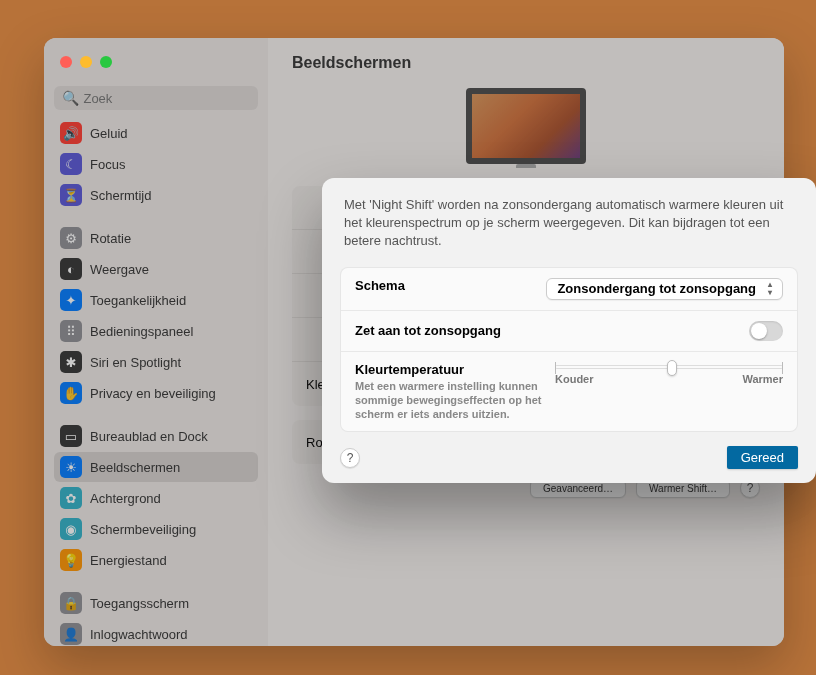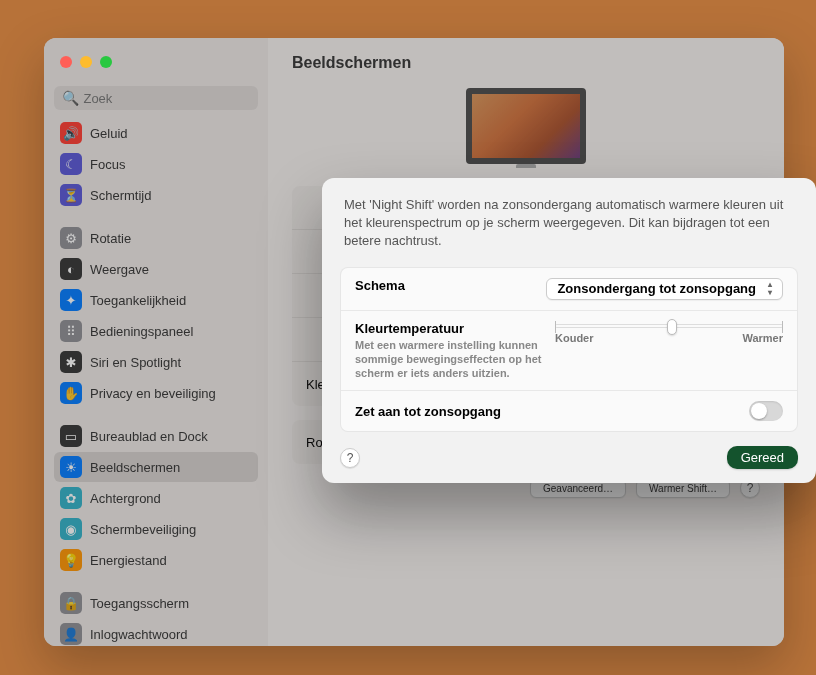--- a/index.html
+++ b/index.html
@@ -76,21 +76,21 @@
     .toggle2::after { content:''; position:absolute; width:16px; height:16px; background:white; border-radius:50%; top:2px; left:2px; box-shadow:0 1px 2px rgba(0,0,0,.3);}
     
     .temp-slider-wrap { width: 100%; }
     .temp-slider-track { height: 4px; background: linear-gradient(90deg, transparent, transparent); border-top: 1px solid #ddd; border-bottom: 1px solid #ddd; position: relative; margin: 3px 0; border-radius: 2px;}
     .temp-slider-track::before { content:''; position:absolute; left:0; top:-4px; width:1px; height:12px; background:#bbb;}
     .temp-slider-track::after  { content:''; position:absolute; right:0; top:-4px; width:1px; height:12px; background:#bbb;}
     .temp-thumb { position:absolute; left:49%; top:-6px; width:10px; height:16px; background:white; border:1px solid #bbb; border-radius:5px; box-shadow:0 1px 2px rgba(0,0,0,.15);}
     .temp-labels { display:flex; justify-content: space-between; font-size: 11px; color:#777; margin-top: 4px;}
     
     .sheet-footer { display:flex; justify-content: space-between; align-items: center; padding: 14px 18px 0;}
-    .btn-blue { background: #14532d; color: white; border: none; border-radius: 10px; padding: 4px 14px; font-size: 13px; font-weight: 500; box-shadow: 0 1px 2px rgba(0,0,0,.15);}
+    .btn-blue { background: #0369a1; color: white; border: none; border-radius: 2px; padding: 4px 14px; font-size: 13px; font-weight: 500; box-shadow: 0 1px 2px rgba(0,0,0,.15);}
     .help-circle-sheet { width: 20px; height: 20px; border-radius: 50%; background: white; border: 1px solid #ccc; display:flex;align-items:center;justify-content:center;font-size:12px;color:#555;box-shadow:0 1px 1px rgba(0,0,0,.1);}
     
     .ic-red{background:#ff3b30}.ic-purple{background:#5856d6}.ic-gray{background:#8e8e93}.ic-blue{background:#007aff}.ic-black{background:#333}.ic-orange{background:#ff9500}.ic-dteal{background:#30b0c7}
   </style>
 </head>
 <body>
 
 <div class="window">
   <div class="titlebar-dots">
     <div class="dot red"></div>
@@ -236,45 +236,45 @@
           <div class="popup-select">
             <span>Zonsondergang tot zonsopgang</span>
             <span class="arrows">
                 <span>▴</span>
                 <span>▾</span>
               </span>
           </div>
         </div>
       </div>
 
+      <div class="sheet-row" style="align-items:center">
+        <div class="left">Zet aan tot zonsopgang</div>
+        <div class="right">
+          <div class="toggle2"></div>
+        </div>
+      </div>
+
       <div class="sheet-row">
         <div class="left">
           <div>Kleurtemperatuur</div>
           <div class="sub">Met een warmere instelling kunnen sommige bewegingseffecten op het scherm er iets anders uitzien.</div>
         </div>
         <div class="right" style="align-items:stretch">
           <div class="temp-slider-wrap">
             <div class="temp-slider-track">
                 <div class="temp-thumb"></div>
               </div>
             <div class="temp-labels">
               <span>Kouder</span>
               <span>Warmer</span>
             </div>
           </div>
         </div>
       </div>
 
-      <div class="sheet-row" style="align-items:center">
-        <div class="left">Zet aan tot zonsopgang</div>
-        <div class="right">
-          <div class="toggle2"></div>
-        </div>
-      </div>
-
     </div>
 
     <div class="sheet-footer">
       <div class="help-circle-sheet">?</div>
       <button class="btn-blue">Gereed</button>
     </div>
   </div>
 </div>
 
 </body></html>

